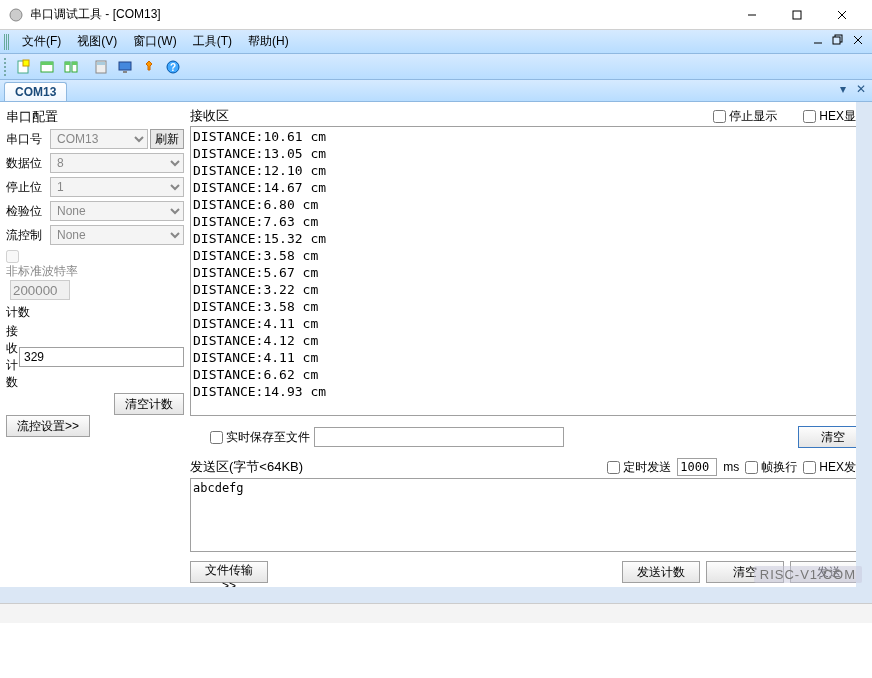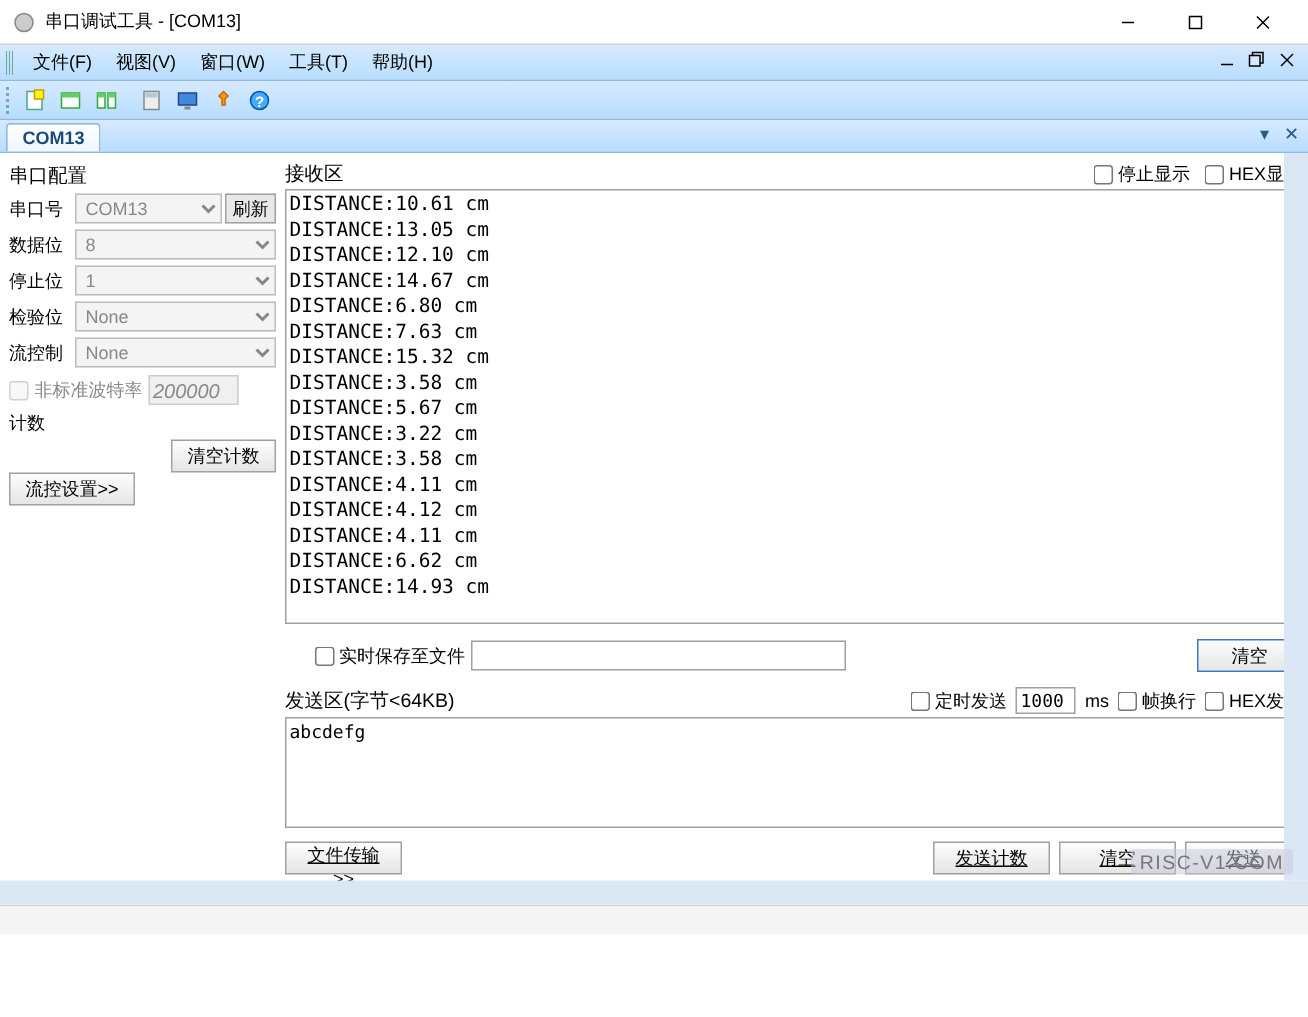--- a/index.html
+++ b/index.html
@@ -28,62 +28,62 @@
 .content { display: flex; height: 571px; background: #fff; padding: 4px; gap: 4px; }
 .leftpanel { width: 182px; padding: 2px; }
 .rightpanel { flex: 1; position: relative; }
 
 .group-title { font-size: 13px; margin-bottom: 2px; }
 .formrow { display: flex; align-items: center; margin-bottom: 2px; height: 22px; }
 .formrow label { width: 44px; font-size: 12px; }
 .formrow select, .formrow input[type=text] { flex: 1; height: 20px; font-size: 12px; border: 1px solid #a0a0a0; padding: 0 2px; background: #fff; }
 .formrow select:disabled, .formrow input:disabled { background: #f0f0f0; color: #555; }
 .formrow .refresh { width: 34px; height: 20px; font-size: 12px; margin-left: 2px; border: 1px solid #a0a0a0; background: #e8e8e8; cursor: pointer; }
-.checkrow { display: flex; align-items: center; margin: 4px 0; font-size: 12px; color: #888; }
-.checkrow input { margin-right: 4px; font-style: italic; }
+.checkrow { display: flex; align-items: flex-start; margin: 4px 0; font-size: 12px; color: #888; flex-direction: column; }
+.checkrow input { margin-right: 4px; }
 .checkrow .nb { width: 60px; height: 20px; margin-left: 4px; border: 1px solid #ccc; background: #f0f0f0; color: #888; padding: 0 2px; }
 
 .ctrlrow { display: flex; align-items: center; gap: 8px; margin: 6px 0; }
 .led { width: 16px; height: 16px; border-radius: 50%; background: radial-gradient(circle at 35% 35%, #ff8, #f00 50%, #800); margin-left: 40px; }
 .btn { height: 22px; padding: 0 10px; font-size: 12px; border: 1px solid #a0a0a0; background: linear-gradient(#fdfdfd,#e5e5e5); cursor: pointer; }
 
 .count-sec { margin-top: 4px; }
 .count-sec .t { font-size: 12px; margin-bottom: 2px; }
 .countrow { display: flex; align-items: center; margin-bottom: 2px; }
 .countrow label { width: 54px; font-size: 12px; }
 .countrow input { flex: 1; height: 20px; border: 1px solid #a0a0a0; padding: 0 4px; font-size: 12px; }
 .clear-count { display: flex; justify-content: flex-end; margin-top: 2px; }
 
 .flowbtn { }
 
 .recv-header { display: flex; align-items: center; height: 20px; }
 .recv-header .lab { font-size: 13px; }
 .recv-header .sp { flex: 1; }
-.recv-header label { font-size: 12px; display: flex; align-items: center; margin-left: 10px; }
+.recv-header label { font-size: 12px; display: flex; align-items: center; margin-left: 26px; }
 .recv-header input[type=checkbox] { margin-right: 3px; }
 
 .recv-box { border: 1px solid #a0a0a0; background: #fff; height: 290px; overflow-y: scroll; font-family: "SimSun", monospace; font-size: 13px; padding: 1px 2px; line-height: 17px; white-space: pre; }
 
 .save-row { display: flex; align-items: center; margin-top: 10px; gap: 4px; margin-left: 20px; }
 .save-row label { display: flex; align-items: center; font-size: 12px; }
 .save-row input[type=checkbox] { margin-right: 3px; }
 .save-row .pathbox { width: 250px; height: 20px; border: 1px solid #a0a0a0; }
 .save-row .sp { flex: 1; }
 .save-row .clearbtn { width: 70px; border: 1px solid #3a78c0; color: #000; }
 
 .send-header { display: flex; align-items: center; margin-top: 10px; font-size: 12px; gap: 6px; }
 .send-header .lab { font-size: 13px; }
 .send-header .sp { flex: 1; }
 .send-header label { display: flex; align-items: center; }
 .send-header input[type=checkbox] { margin-right: 3px; }
 .send-header .ms { width: 40px; height: 18px; border: 1px solid #a0a0a0; text-align: left; padding: 0 2px; font-size: 12px; font-family: monospace;}
 
 .send-box { border: 1px solid #a0a0a0; height: 74px; width: 100%; font-family: monospace; font-size: 12px; padding: 2px; resize: none; margin-top: 2px; }
 
-.send-footer { display: flex; align-items: center; margin-top: 6px; gap: 6px; text-decoration: underline; }
+.send-footer { display: flex; align-items: center; margin-top: 6px; gap: 6px; }
 .send-footer .sp { flex: 1; }
 .send-footer .btn { width: 78px; }
 .statusbar { height: 20px; border-top: 1px solid #ccc; display: flex; align-items: center; padding: 0 6px; font-size: 12px; background: #f4f4f4; }
 .statusbar .sp { flex: 1; }
 
 .outer-content { position: relative; height: 501px; overflow: hidden; }
 .outer-scroll-v { position: absolute; right: 0; top: 0; bottom: 16px; width: 16px; background: #dbe7f5; }
 .outer-scroll-h { position: absolute; left: 0; right: 16px; bottom: 0; height: 16px; background: #dbe7f5; }
 .outer-corner { position: absolute; right:0; bottom:0; width:16px; height:16px; background:#dbe7f5;}
 
@@ -220,20 +220,24 @@
       <label>流控制</label>
       <select disabled=""><option>None</option></select>
     </div>
     <div class="checkrow">
       <input type="checkbox" disabled="" style="">
       <span>非标准波特率</span>
       <input class="nb" disabled="" value="200000" style="">
     </div>
     <div class="count-sec">
       <div class="t">计数</div>
+      <div class="countrow">
+        <label>接收计数</label>
+        <input value="329" style="">
+      </div>
       <div class="clear-count">
         <button class="btn">清空计数</button>
       </div>
     </div>
     <div class="flowbtn">
       <button class="btn">流控设置&gt;&gt;</button>
     </div>
   </div>
 
   <div class="rightpanel">

